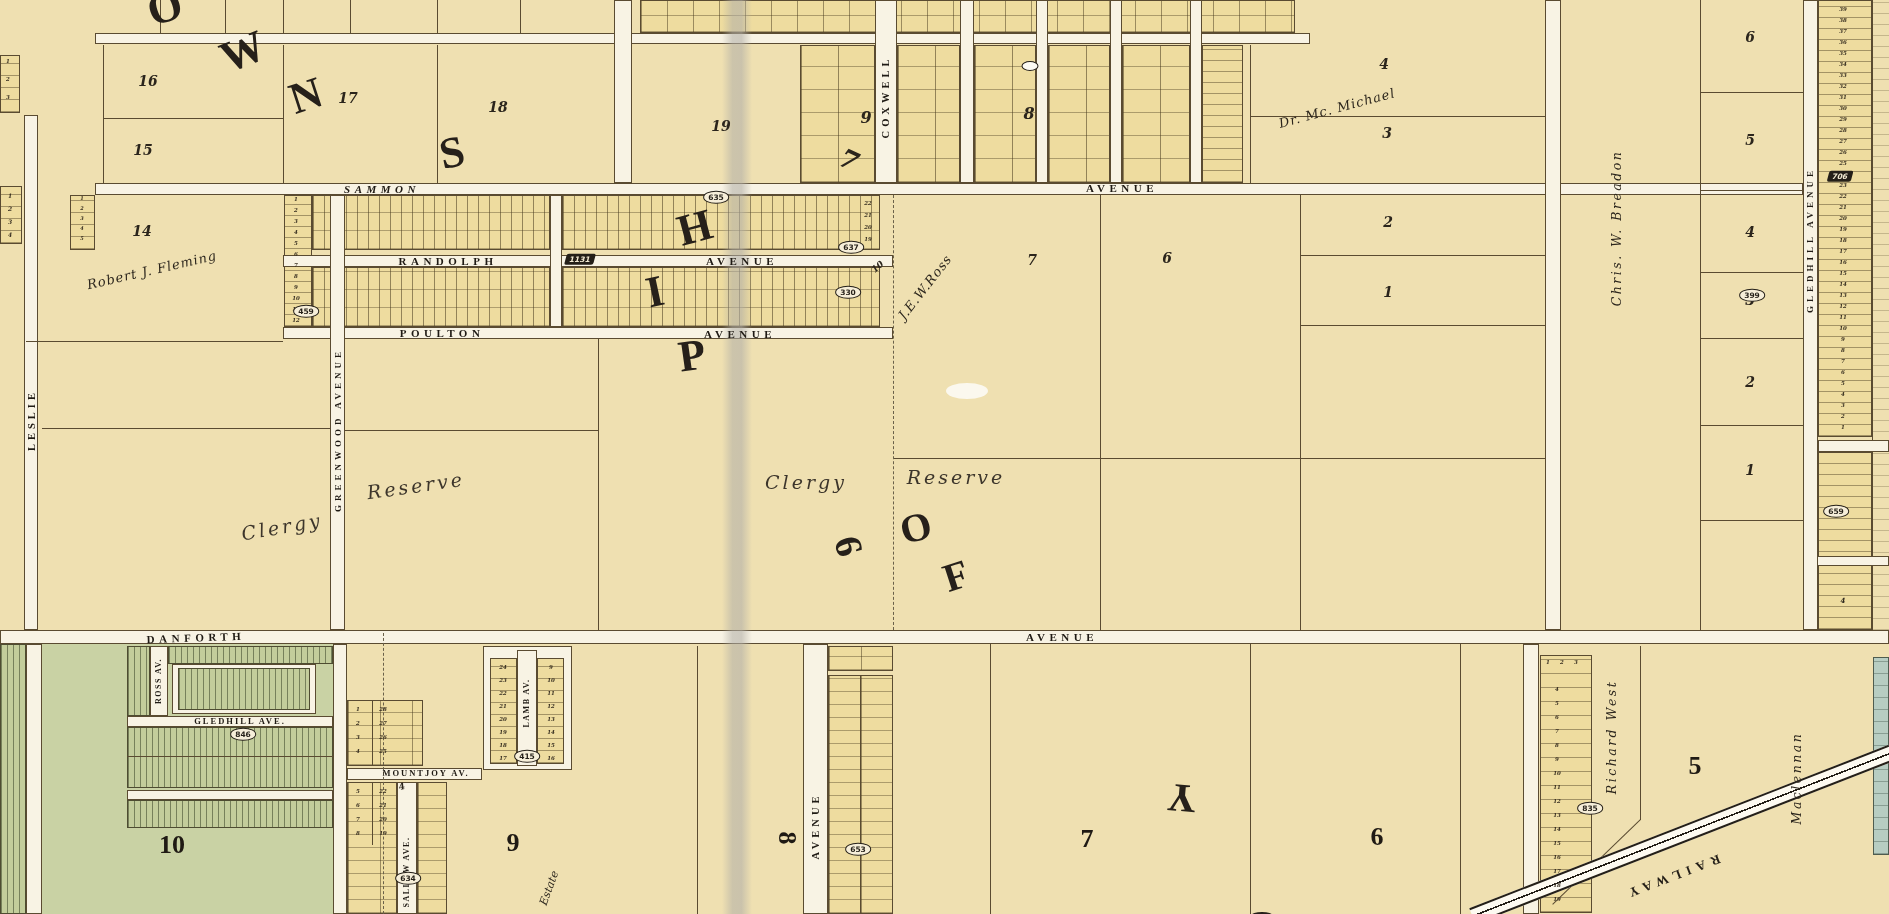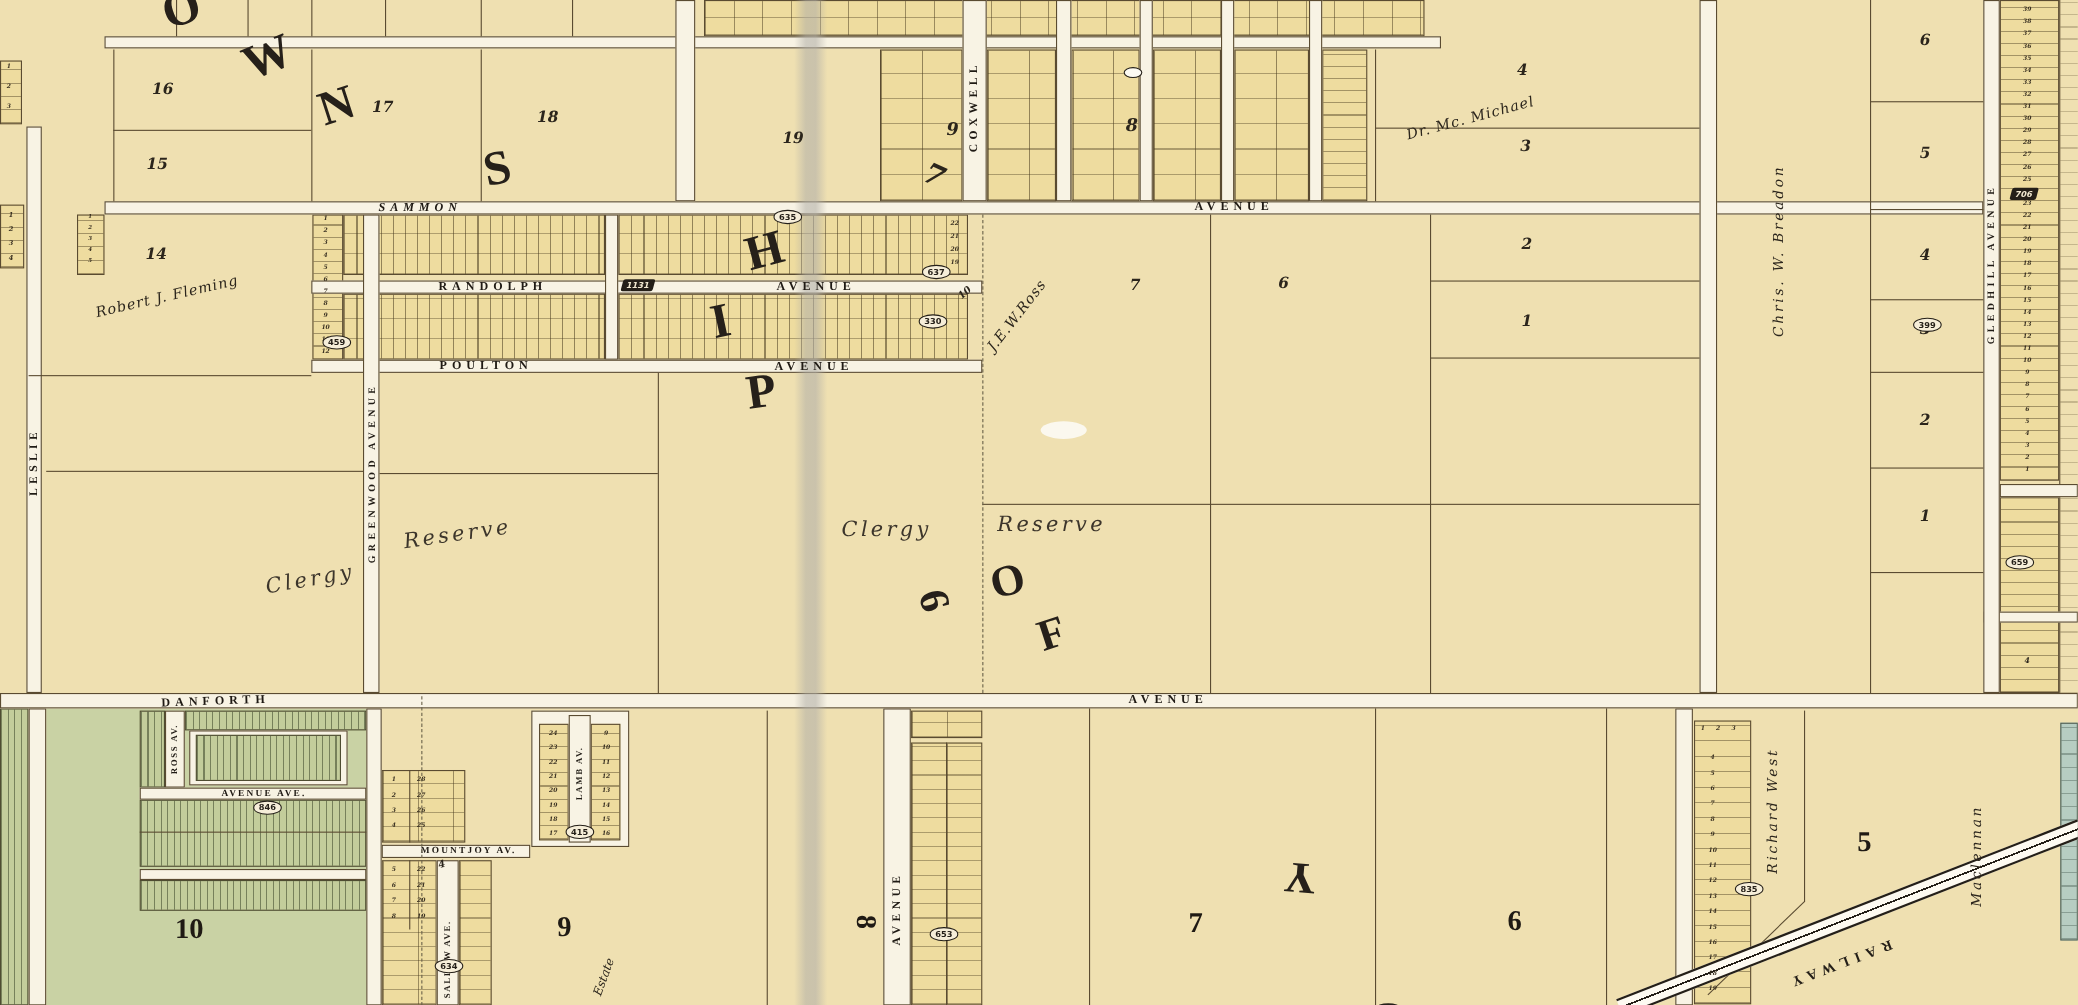--- a/index.html
+++ b/index.html
@@ -190,21 +190,21 @@
     <div class="item street" style="left: 442px; top: 333px; transform: translate(-50%, -50%);">POULTON</div>
     <div class="item street" style="left: 740px; top: 334px; transform: translate(-50%, -50%);">AVENUE</div>
     <div class="item street" style="left: 196px; top: 638px; transform: translate(-50%, -50%) rotate(-2deg);">DANFORTH</div>
     <div class="item street" style="left: 1062px; top: 637px; transform: translate(-50%, -50%);">AVENUE</div>
     <div class="item vstreet" style="left: 886px; top: 97px; transform: translate(-50%, -50%) rotate(-90deg);">COXWELL</div>
     <div class="item vstreet" style="left: 816px; top: 826px; transform: translate(-50%, -50%) rotate(-90deg);">AVENUE</div>
     <div class="item vstreet" style="left: 338px; top: 430px; transform: translate(-50%, -50%) rotate(-90deg); font-size: 9px;">GREENWOOD AVENUE</div>
     <div class="item vstreet" style="left: 32px; top: 420px; transform: translate(-50%, -50%) rotate(-90deg);">LESLIE</div>
     <div class="item vstreet" style="left: 1810px; top: 240px; transform: translate(-50%, -50%) rotate(-90deg); font-size: 9px;">GLEDHILL AVENUE</div>
     <div class="item vstreet-sm" style="left: 159px; top: 681px; transform: translate(-50%, -50%) rotate(-90deg);">ROSS AV.</div>
-    <div class="item street-sm" style="left: 240px; top: 721px; transform: translate(-50%, -50%);">AVENUE AVE.</div>
+    <div class="item street-sm" style="left: 240px; top: 721px; transform: translate(-50%, -50%);">GLEDHILL AVE.</div>
     <div class="item street-sm" style="left: 426px; top: 773px; transform: translate(-50%, -50%);">MOUNTJOY AV.</div>
     <div class="item vstreet-sm" style="left: 527px; top: 703px; transform: translate(-50%, -50%) rotate(-90deg);">LAMB AV.</div>
     <div class="item vstreet-sm" style="left: 407px; top: 872px; transform: translate(-50%, -50%) rotate(-90deg);">SALLOW AVE.</div>
     <div class="item railway-label" style="left: 1672px; top: 877px; transform: translate(-50%, -50%) rotate(159deg);">RAILWAY</div>
     <div class="item owner" style="left: 152px; top: 270px; transform: translate(-50%, -50%) rotate(-13deg);">Robert J. Fleming</div>
     <div class="item lotnum" style="left: 142px; top: 231px; transform: translate(-50%, -50%);">14</div>
     <div class="item owner" style="left: 1337px; top: 108px; transform: translate(-50%, -50%) rotate(-15deg);">Dr. Mc. Michael</div>
     <div class="item owner" style="left: 925px; top: 287px; transform: translate(-50%, -50%) rotate(-52deg);">J.E.W.Ross</div>
     <div class="item vowner" style="left: 1617px; top: 228px; transform: translate(-50%, -50%) rotate(-90deg);">Chris. W. Breadon</div>
     <div class="item vowner" style="left: 1612px; top: 737px; transform: translate(-50%, -50%) rotate(-90deg);">Richard West</div>

